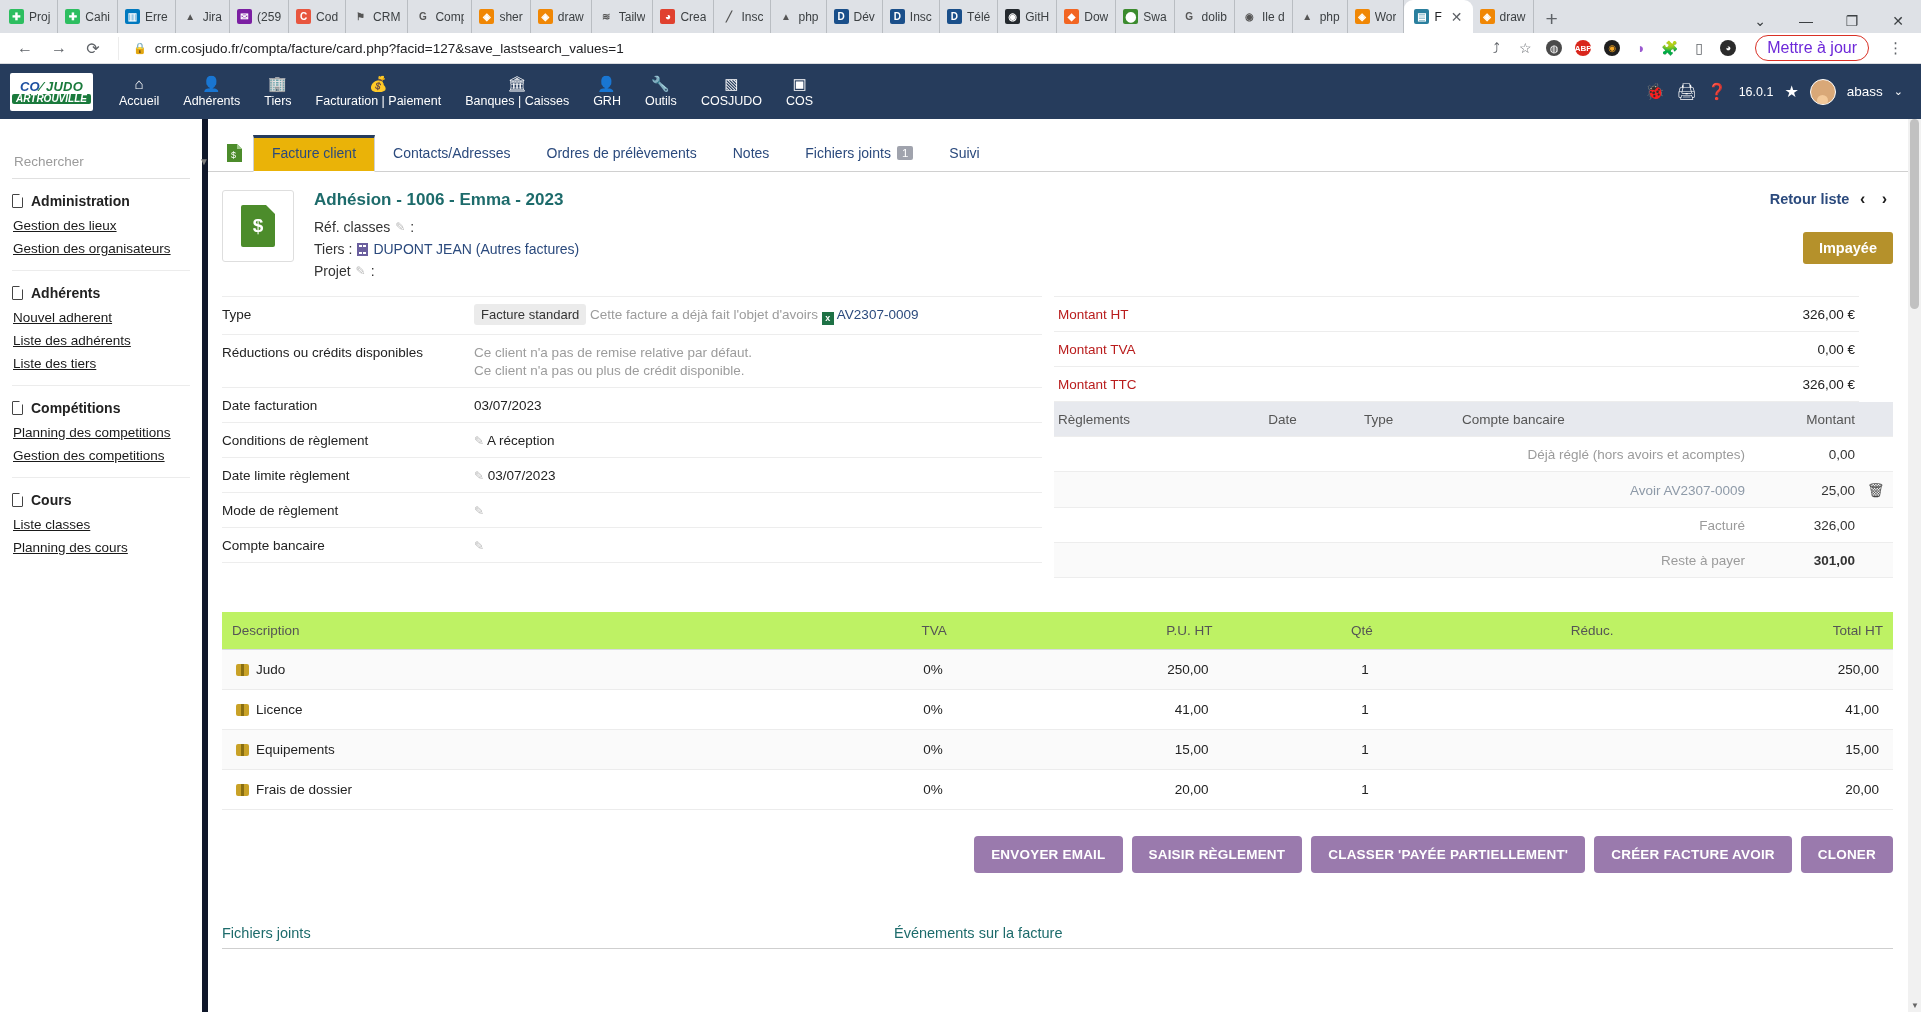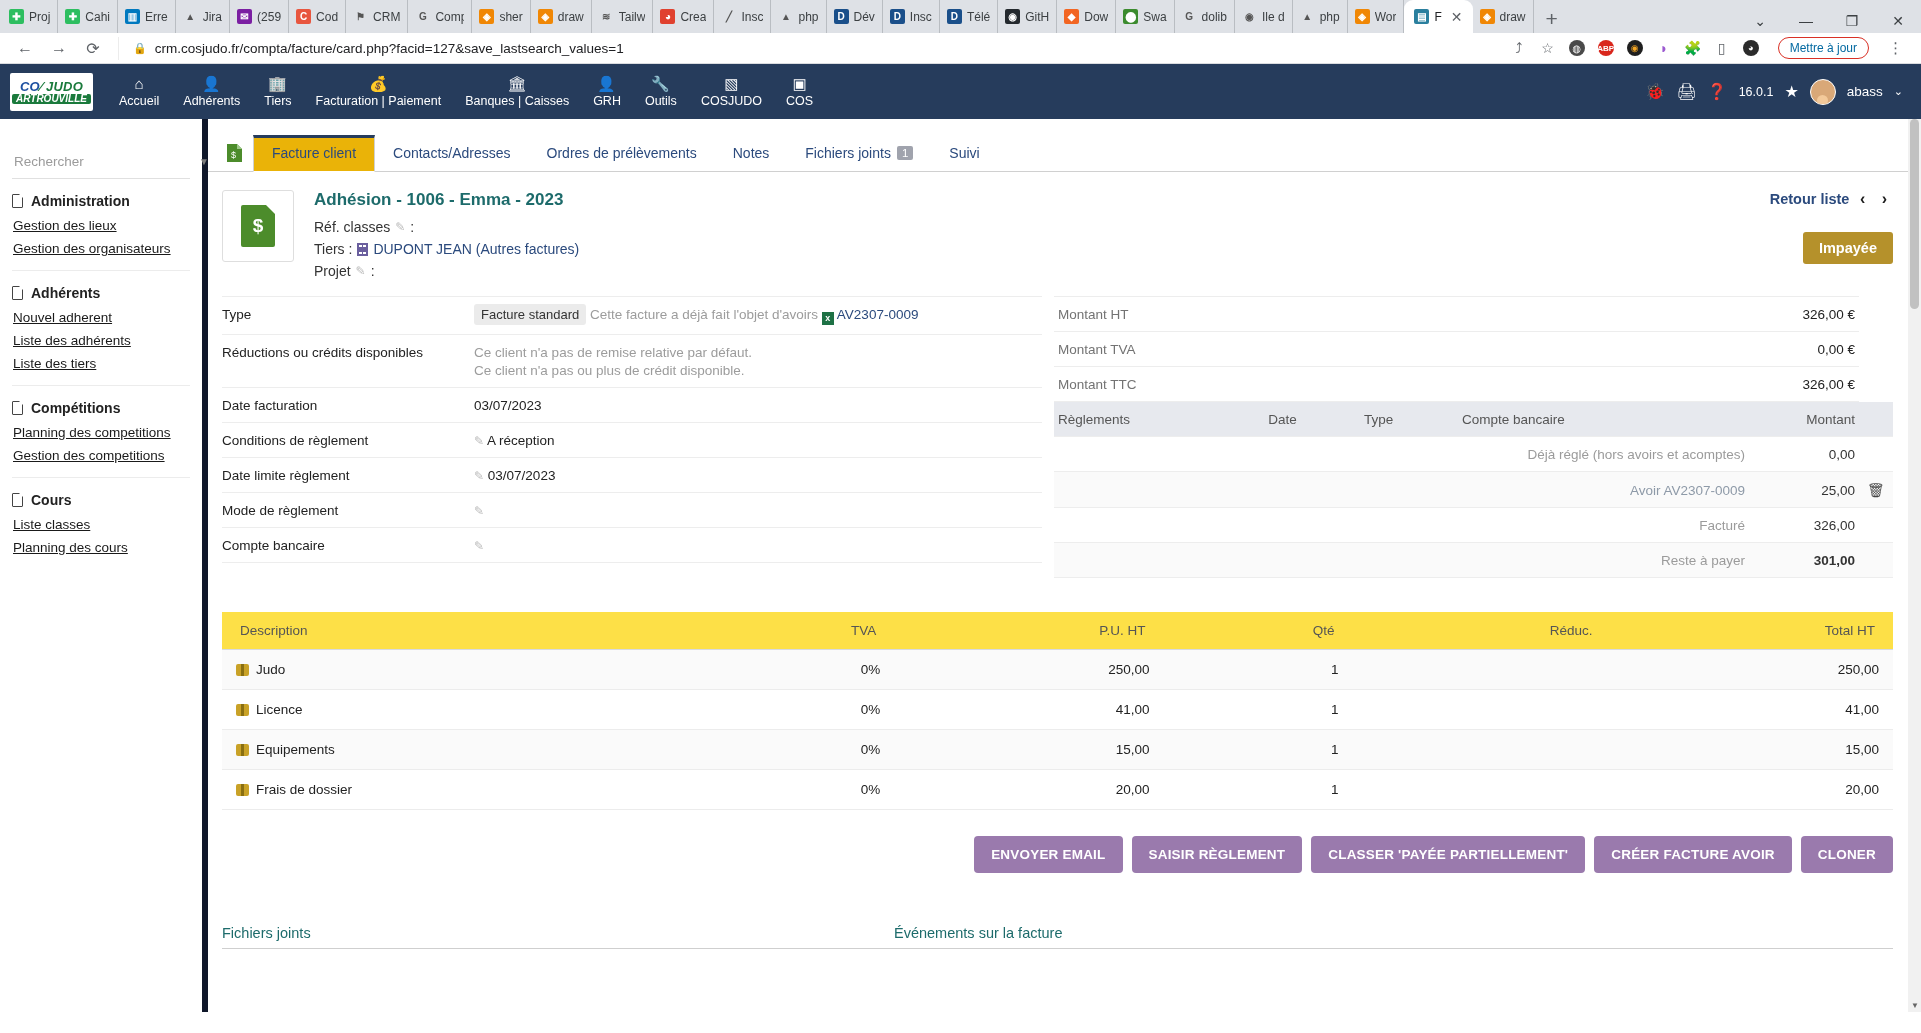--- a/index.html
+++ b/index.html
@@ -47,22 +47,22 @@
   .omnibox {
     flex:1; height:23px; background:#fff; display:flex; align-items:center;
     gap:8px; margin:0 6px; font-size:13.5px; color:#202124;
     border-left:1px solid #ececec; padding-left:14px;
   }
   .omnibox .lock { font-size:11px; color:#5f6368; }
   .bar-icons { display:flex; align-items:center; gap:13px; padding-right:2px; }
   .bar-icons .bi { font-size:14px; color:#5f6368; width:16px; height:16px;
     display:flex; align-items:center; justify-content:center; }
   .pill {
-    border:1px solid #d93025; color:#0369a1; border-radius:13px;
-    font-size:12px; padding:3px 11px; margin-left:6px;
+    border:1px solid #d93025; color:#6d28d9; border-radius:13px;
+    font-size:16px; padding:3px 11px; margin-left:6px;
   }
   .kebab { font-size:15px; color:#5f6368; padding:0 6px; }
 
   
   .topnav {
     height:55px; background:#263c5c; display:flex; align-items:center;
     padding:0 10px; color:#fff; position:relative;
   }
   .logo {
     width:83px; height:38px; background:#fff; border-radius:2px;
@@ -171,36 +171,36 @@
   table.kv tr:first-child td { border-top:1px solid #ededed; }
   td.k { width:252px; color:#333; }
   .tag { background:#ebebeb; border-radius:3px; padding:3px 7px; font-size:13px; color:#333; }
   .muted { color:#9c9c9c; }
   .xls { display:inline-block; width:12px; height:13px; background:#1e7145; color:#fff;
     font-size:9px; font-weight:bold; text-align:center; line-height:13px; vertical-align:-2px; }
 
   table.amt { width:100%; border-collapse:collapse; }
   table.amt td { font-size:13.5px; padding:10px 4px 9px 4px; border-bottom:1px solid #ededed; }
   table.amt tr:first-child td { border-top:1px solid #ededed; }
-  .amt .lab { color:#737373; }
+  .amt .lab { color:#b91c1c; }
   .amt .val { text-align:right; color:#222; }
   .reg-head td { background:#e7e9ee; color:#555; border-bottom:1px solid #d7dae1;
     font-size:13.5px; padding:11px 4px; }
   .reg td { color:#9b9b9b; text-align:right; }
   .reg td.num { color:#333; width:110px; }
   .reg td.trash { width:34px; text-align:center; color:#444; font-size:14px; }
   .reg.alt td { background:#fafafa; }
   .reg .link { color:#8e9aa8; }
   .big-red { color:#8b1212; font-weight:bold; font-size:17px; }
 
   
   .lines { margin:34px 28px 0 14px; }
   table.lt { width:100%; border-collapse:collapse; }
-  table.lt th { background:#fde047; color:#555; font-weight:normal; font-size:13.5px;
-    text-align:right; padding:11px 18px; border-bottom:1px solid #d7dae1; }
+  table.lt th { background:#bef264; color:#555; font-weight:normal; font-size:13.5px;
+    text-align:right; padding:11px 10px; border-bottom:1px solid #d7dae1; }
   table.lt th.first { text-align:left; }
   table.lt td { font-size:13.5px; color:#222; padding:12px 14px; text-align:right;
     border-bottom:1px solid #ececec; }
   table.lt td.first { text-align:left; }
   table.lt tr.odd td { background:#fafafa; }
   .pkg { display:inline-block; width:13px; height:12px; background:#c9a227;
     border-radius:2px; position:relative; margin-right:7px; vertical-align:-2px; }
   .pkg::after { content:""; position:absolute; left:5px; top:0; width:3px; height:12px; background:#8a6f12; }
 
   

